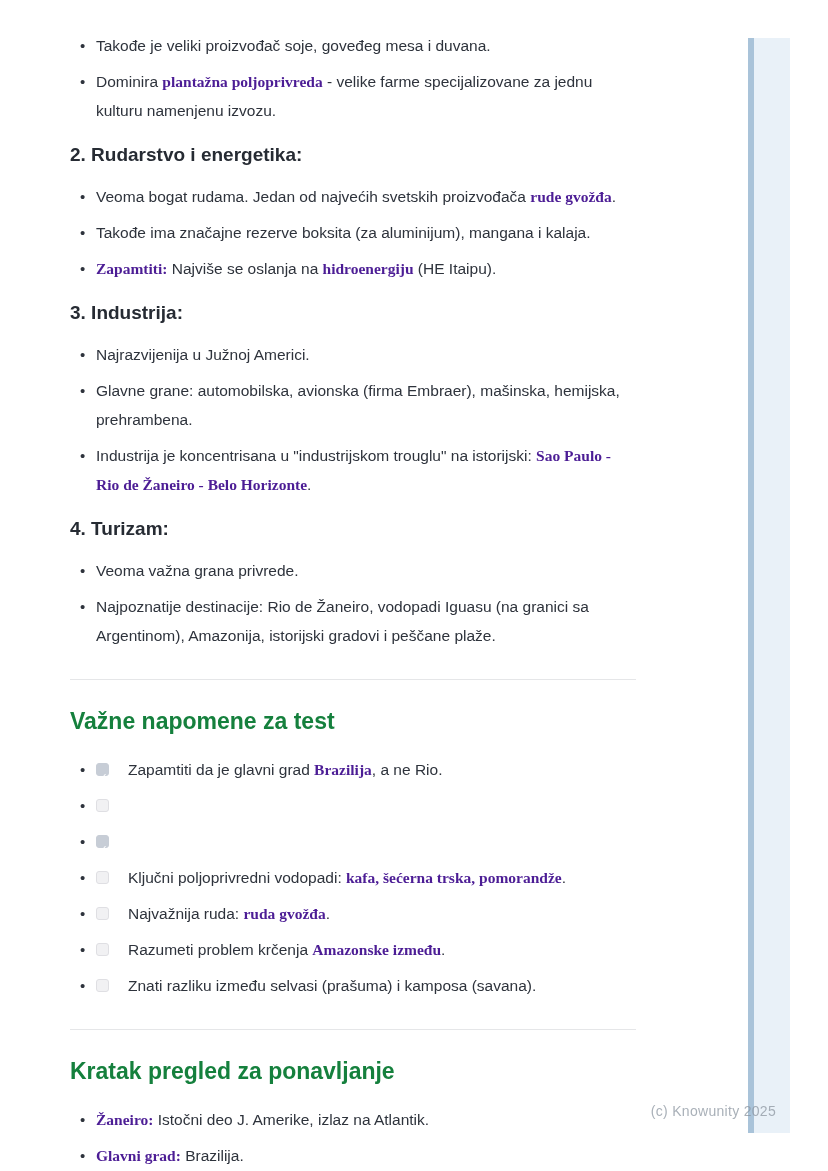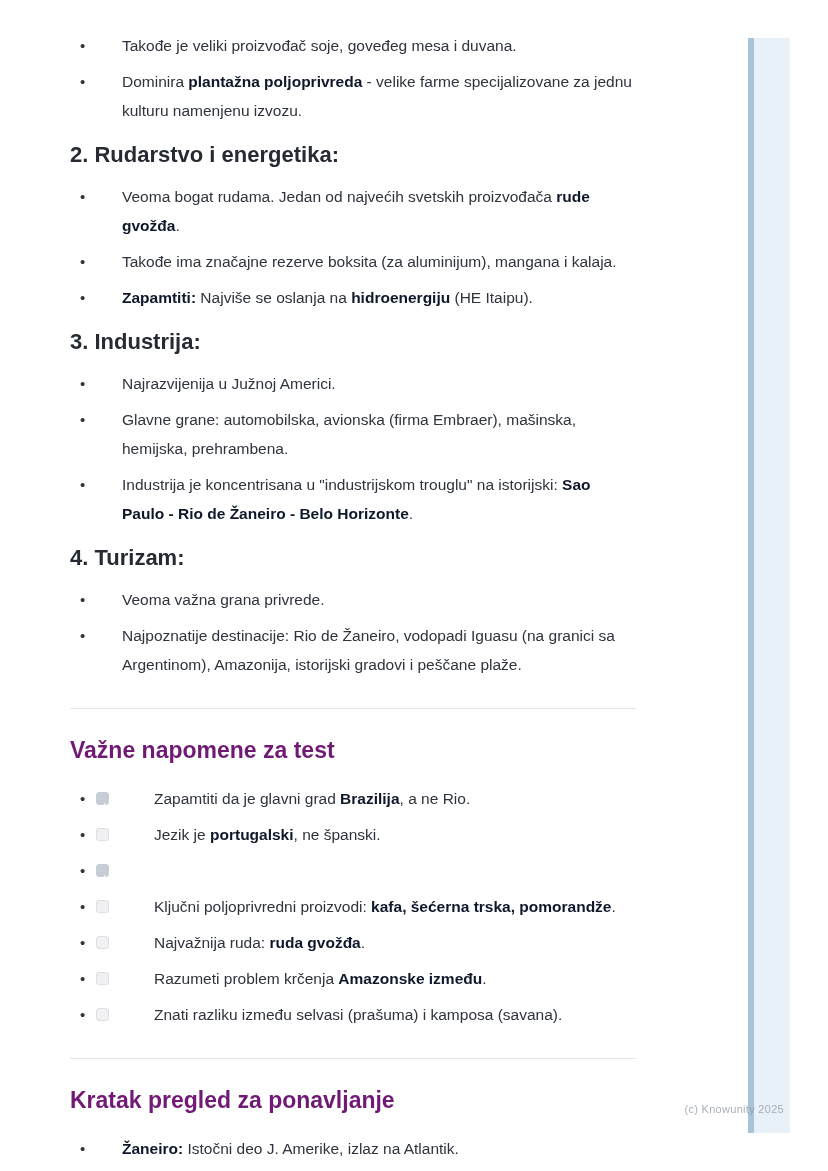--- a/index.html
+++ b/index.html
@@ -23,34 +23,34 @@
     display:flex;
     align-items:flex-start;
     margin-bottom:7px;
   }
   .dot {
     flex:0 0 26px;
     padding-left:10px;
     color:#2e333c;
     font-size:15px;
   }
-  .item-text { flex:1;margin-left:26px; }
-  .item-text b { color:#0f172a; }
+  .item-text { flex:1; }
+  .item-text b { color:#4c1d95;font-family:Liberation Serif, serif; }
   h3.sub-heading {
-    font-size:22px;
+    font-size:19px;
     line-height:20px;
     font-weight:bold;
     color:#262b33;
     margin:20px 0 17px 0;
   }
   h2.accent-heading {
     font-size:23px;
     line-height:28px;
     font-weight:bold;
-    color:#701a75;
+    color:#15803d;
     margin:27px 0 20px 0;
   }
   hr.divider {
     border:none;
     border-top:1px solid #e5e6e8;
     margin-top:29px;
   }
   .checkbox {
     flex:0 0 13px;
     width:13px; height:13px;
@@ -78,22 +78,22 @@
     background:#e9f1f8;
   }
   .scrollbar-thumb {
     position:absolute;
     left:0; top:0;
     width:6px; height:100%;
     background:#a9c3d9;
   }
   .watermark {
     position:absolute;
-    top:1103px; right:44px;
-    font-size:11px;
+    top:1103px; right:52px;
+    font-size:14px;
     color:rgba(140,150,160,0.75);
     z-index:3;
     letter-spacing:0.3px;
   }
 </style>
 </head>
 <body>
 
 <div class="doc">
 
@@ -166,30 +166,29 @@
     <h2 class="accent-heading">Važne napomene za test</h2>
     <ul class="bullets">
       <li>
         <span class="dot">•</span>
         <span class="checkbox checked"></span>
         <span class="item-text"><span>Zapamtiti da je glavni grad </span><b>Brazilija</b><span>, a ne Rio.</span></span>
       </li>
       <li>
         <span class="dot">•</span>
         <span class="checkbox"></span>
-        <span class="item-text"><span>Jezik je </span><b>portugalski</b><span>, ne španski.</span></span>
       </li>
       <li>
         <span class="dot">•</span>
         <span class="checkbox checked"></span>
       </li>
       <li>
         <span class="dot">•</span>
         <span class="checkbox"></span>
-        <span class="item-text"><span>Ključni poljoprivredni proizvodi: </span><b>kafa, šećerna trska, pomorandže</b><span>.</span></span>
+        <span class="item-text"><span>Ključni poljoprivredni vodopadi: </span><b>kafa, šećerna trska, pomorandže</b><span>.</span></span>
       </li>
       <li>
         <span class="dot">•</span>
         <span class="checkbox"></span>
         <span class="item-text"><span>Najvažnija ruda: </span><b>ruda gvožđa</b><span>.</span></span>
       </li>
       <li>
         <span class="dot">•</span>
         <span class="checkbox"></span>
         <span class="item-text"><span>Razumeti problem krčenja </span><b>Amazonske između</b><span>.</span></span>

